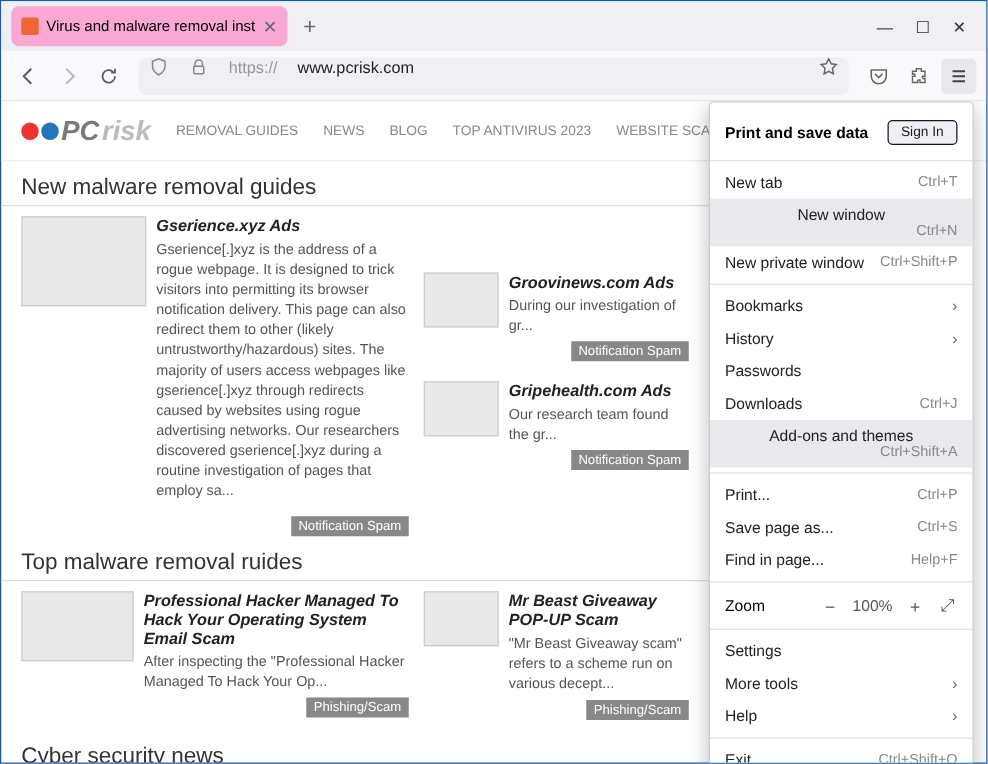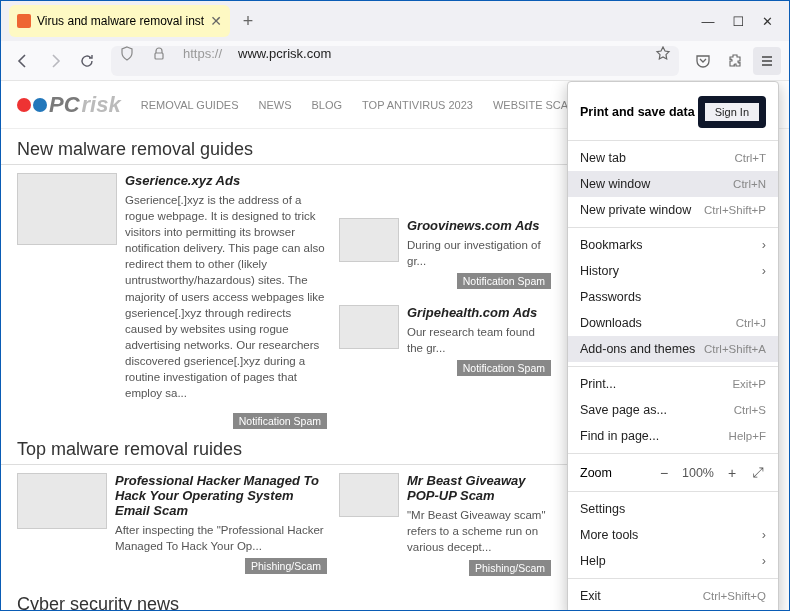--- a/index.html
+++ b/index.html
@@ -1,18 +1,18 @@
 <!DOCTYPE html>
 <html><head>
 <meta charset="utf-8">
 <style>
 * { margin: 0; padding: 0; box-sizing: border-box; font-family: -apple-system, "Segoe UI", sans-serif; }
 body { width: 790px; height: 611px; background: #fff; border: 1px solid #0a5cb5; overflow: hidden; position: relative; }
 .titlebar { height: 40px; display: flex; align-items: center; padding: 0 4px; background: #f0f0f4; }
-.tab { display: flex; align-items: center; height: 32px; background: #fef9c3; border-radius: 6px; padding: 0 8px; margin-left: 4px; min-width: 190px; font-size: 12px; gap: 6px; }
+.tab { display: flex; align-items: center; height: 32px; background: #f9a8d4; border-radius: 6px; padding: 0 8px; margin-left: 4px; min-width: 190px; font-size: 12px; gap: 6px; }
 .tab-favicon { width: 14px; height: 14px; background: #e63; border-radius: 2px; }
 .tab-close { margin-left: auto; color: #666; font-size: 14px; cursor: pointer; }
 .plus-tab { width: 24px; height: 24px; display: flex; align-items: center; justify-content: center; margin-left: 6px; color: #666; font-size: 18px; }
 .win-controls { margin-left: auto; display: flex; gap: 18px; padding-right: 12px; color: #333; }
 .win-controls span { font-size: 13px; }
 .toolbar { height: 40px; display: flex; align-items: center; padding: 0 8px; gap: 4px; background: #f9f9fb; border-bottom: 1px solid #e5e5e5; }
 .tb-btn { width: 28px; height: 28px; display: flex; align-items: center; justify-content: center; color: #5b5b66; border-radius: 4px; }
 .urlbar { flex: 1; height: 30px; background: #f0f0f4; border-radius: 6px; display: flex; padding: 0 8px; margin: 0 6px; font-size: 13px; gap: 16px; }
 .url-proto { color: #999; }
 .url-host { color: #222; }
@@ -32,23 +32,23 @@
 .article-text { color: #555; line-height: 1.4; font-size: 11.5px; }
 .badge { background: #888; color: #fff; font-size: 10.5px; padding: 2px 6px; display: inline-block; margin-top: 4px; }
 .badge-right { float: right; }
 .logo { display: flex; align-items: center; gap: 2px; font-style: italic; font-weight: bold; font-size: 22px; }
 .logo-circle { width: 14px; height: 14px; border-radius: 50%; }
 .fmenu { position: absolute; top: 0; right: 10px; width: 212px; background: #fff; border: 1px solid #ccc; border-radius: 4px; box-shadow: 0 4px 16px rgba(0,0,0,0.25); padding: 6px 0; font-size: 12.5px; z-index: 100; }
 .m-row { display: flex; align-items: center; padding: 6px 12px; color: #222; }
 .m-sep { height: 1px; background: #e0e0e0; margin: 4px 0; }
 .m-short { margin-left: auto; color: #888; font-size: 11.5px; }
 .m-chev { margin-left: auto; color: #666; }
-.m-hl { background: #e8e8ed; }
+.m-hl { background: #e8e8ed; flex-direction: column; }
 .m-head { display: flex; align-items: center; padding: 8px 12px; font-size: 12.5px; font-weight: 600; }
-.signin-btn { margin-left: auto; background: #f0f0f4; border: 7px solid #0f172a; border-radius: 4px; padding: 3px 10px; font-size: 11px; font-weight: normal; color: #222; }
+.signin-btn { margin-left: auto; background: #f0f0f4; border: 1px solid #0f172a; border-radius: 4px; padding: 3px 10px; font-size: 11px; font-weight: normal; color: #222; }
 .zoom-row { display: flex; align-items: center; padding: 6px 12px; gap: 10px; }
 .zoom-ctrl { margin-left: auto; display: flex; align-items: center; gap: 10px; color: #555; }
 .zoom-ctrl .zbtn { width: 16px; text-align: center; font-size: 14px; }
 .side-widget { position: absolute; right: 12px; bottom: 10px; font-size: 12px; color: #333; }
 .side-widget-title { border-bottom: 1px solid #ccc; padding-bottom: 3px; margin-bottom: 8px; font-size: 14px; }
 svg { width: 16px; height: 16px; }
 </style>
 </head>
 <body>
 
@@ -223,21 +223,21 @@
         <span>Downloads</span>
         <span class="m-short">Ctrl+J</span>
       </div>
     <div class="m-row m-hl">
         <span>Add-ons and themes</span>
         <span class="m-short">Ctrl+Shift+A</span>
       </div>
     <div class="m-sep"></div>
     <div class="m-row">
         <span>Print...</span>
-        <span class="m-short">Exit+P</span>
+        <span class="m-short">Ctrl+P</span>
       </div>
     <div class="m-row">
         <span>Save page as...</span>
         <span class="m-short">Ctrl+S</span>
       </div>
     <div class="m-row">
         <span>Find in page...</span>
         <span class="m-short">Help+F</span>
       </div>
     <div class="m-sep"></div>

